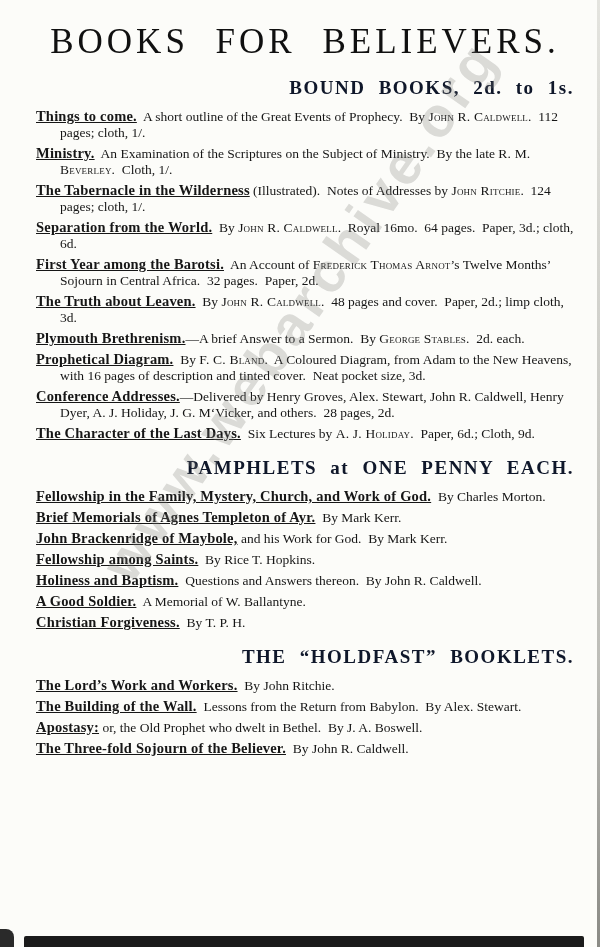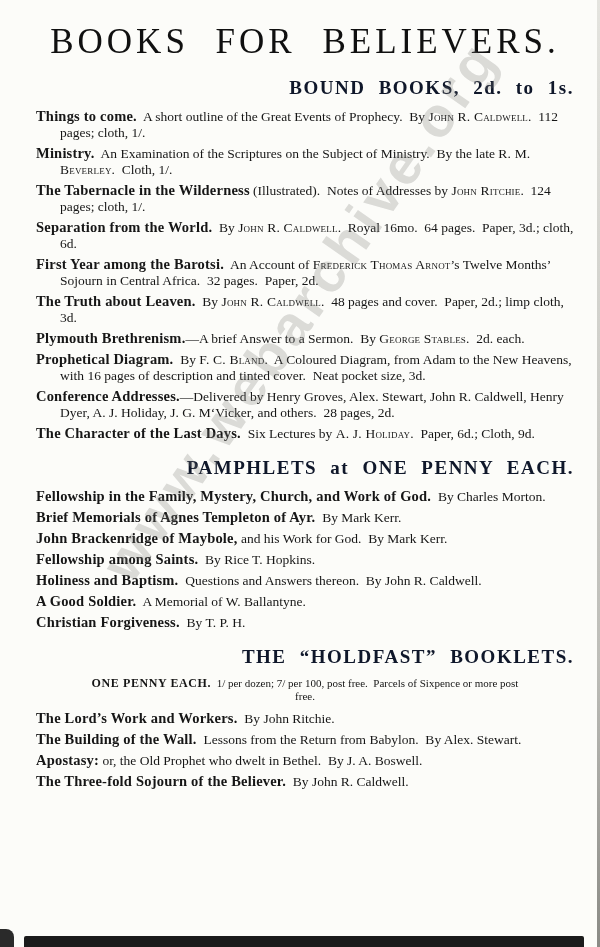--- a/index.html
+++ b/index.html
@@ -50,21 +50,21 @@
   .seg-nb { font-weight:bold; font-size:12px; letter-spacing:0.6px; }
   .seg-np { font-size:11px; }
   .item {
     font-size:13.5px;
     line-height:16px;
     margin:0 0 4px 0;
     padding-left:24px;
     text-indent:-24px;
     white-space:pre-wrap;
   }
-  .seg-b { font-weight:bold; font-size:14.5px; letter-spacing:0.2px; }
+  .seg-b { font-weight:bold; font-size:14.5px; letter-spacing:0.2px;text-decoration:underline; }
   .seg-p { }
   .seg-sc { font-variant:small-caps; letter-spacing:0.2px; }
   .watermark {
     position:absolute;
     left:-40px; top:278px;
     width:680px;
     text-align:center;
     transform:rotate(-55deg);
     font-family:"Liberation Sans", sans-serif;
     font-weight:bold;
@@ -122,21 +122,20 @@
         <p class="item"><span class="seg-b">Fellowship in the Family, Mystery, Church, and Work of God.</span><span class="seg-p">  By Charles Morton.</span></p>
         <p class="item"><span class="seg-b">Brief Memorials of Agnes Templeton of Ayr.</span><span class="seg-p">  By Mark Kerr.</span></p>
         <p class="item"><span class="seg-b">John Brackenridge of Maybole,</span><span class="seg-p"> and his Work for God.  By Mark Kerr.</span></p>
         <p class="item"><span class="seg-b">Fellowship among Saints.</span><span class="seg-p">  By Rice T. Hopkins.</span></p>
         <p class="item"><span class="seg-b">Holiness and Baptism.</span><span class="seg-p">  Questions and Answers thereon.  By John R. Caldwell.</span></p>
         <p class="item"><span class="seg-b">A Good Soldier.</span><span class="seg-p">  A Memorial of W. Ballantyne.</span></p>
         <p class="item"><span class="seg-b">Christian Forgiveness.</span><span class="seg-p">  By T. P. H.</span></p>
       </section>
       <section>
         <h2 class="section-heading">THE “HOLDFAST” BOOKLETS.</h2>
-        <p class="section-note"><span class="seg-nb">ONE PENNY EACH.</span><span class="seg-np">  1/ per dozen; 7/ per 100, post free.  Parcels of Sixpence or more post free.</span></p>
         <p class="item"><span class="seg-b">The Lord’s Work and Workers.</span><span class="seg-p">  By John Ritchie.</span></p>
         <p class="item"><span class="seg-b">The Building of the Wall.</span><span class="seg-p">  Lessons from the Return from Babylon.  By Alex. Stewart.</span></p>
         <p class="item"><span class="seg-b">Apostasy:</span><span class="seg-p"> or, the Old Prophet who dwelt in Bethel.  By J. A. Boswell.</span></p>
         <p class="item"><span class="seg-b">The Three-fold Sojourn of the Believer.</span><span class="seg-p">  By John R. Caldwell.</span></p>
       </section>
     </div>
 
   <div class="corner-mark"></div>
   <div class="bottom-bar"></div>
   <div class="right-edge"></div>

